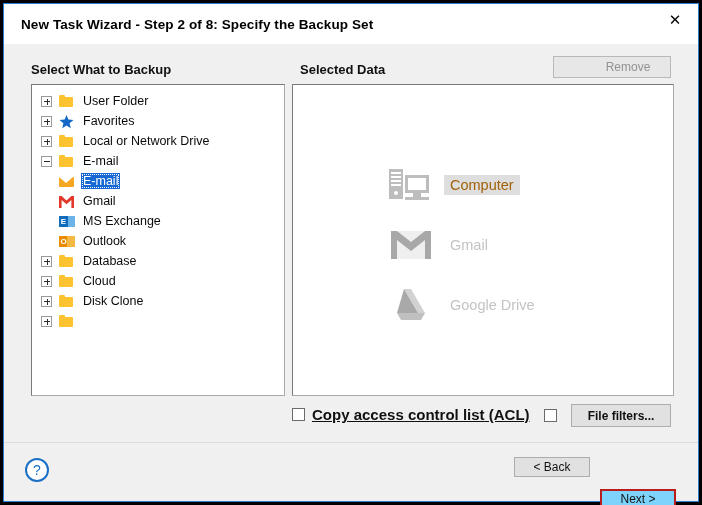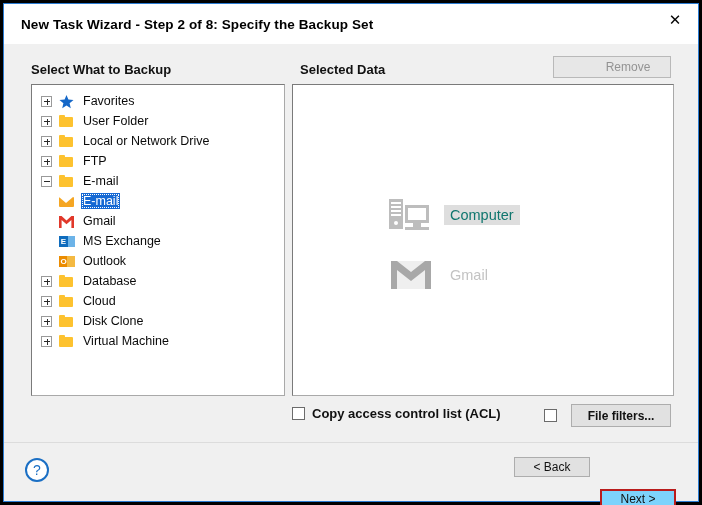--- a/index.html
+++ b/index.html
@@ -103,30 +103,30 @@
     font-size:12px;display:flex;align-items:center;justify-content:center;box-sizing:border-box;padding-left:32px;
   }
   .watermark{
     position:absolute;left:0;top:0;width:100%;height:100%;
     display:flex;flex-direction:column;align-items:center;justify-content:center;
     padding-top:10px;box-sizing:border-box;
   }
   .wm-row{display:flex;align-items:center;height:60px;width:210px;}
   .wm-ico{width:66px;display:flex;align-items:center;justify-content:center;}
   .wm-text{font-size:14.5px;color:#c3c3c3;padding:2px 6px;}
-  .wm-text.hl{background:#dedede;color:#0f766e;}
+  .wm-text.hl{background:#dedede;color:#a16207;}
   .wm-hint{font-size:13.5px;color:#7d7d7d;margin-top:22px;}
   
   .acl-row{
     position:absolute;left:288px;top:362px;display:flex;align-items:center;
   }
   .cbx{
     width:13px;height:13px;background:#fff;border:1px solid #6b6b6b;box-sizing:border-box;flex:0 0 auto;
   }
-  .acl-label{font-size:13px;color:#111;margin-left:7px;font-weight:600;}
+  .acl-label{font-size:15px;color:#111;margin-left:7px;font-weight:600;text-decoration:underline;}
   .filters-row{position:absolute;right:27px;top:360px;display:flex;align-items:center;border-radius:7px;}
   .filters-btn{
     width:100px;height:23px;background:#e1e1e1;border:1px solid #adadad;
     font-size:12px;font-weight:700;color:#111;display:flex;align-items:center;justify-content:center;
     margin-left:14px;box-sizing:border-box;
   }
   
   .footer{
     flex:0 0 auto;height:58px;background:#f0f0f0;border-top:1px solid #dcdcdc;position:relative;
   }
@@ -150,43 +150,38 @@
 
   <div class="content">
 
     <div class="label-heading" style="left:27px;top:18px;">Select What to Backup</div>
     <div class="label-heading" style="left:296px;top:18px;">Selected Data</div>
 
     <div class="remove-btn">Remove</div>
 
     <div class="tree-box">
       <div class="tree" id="tree-root">
+          <div class="node">
+            <span class="exp plus"></span>
+            <span class="ico ico-folder"></span>
+            <span class="lbl">User Folder</span>
+          </div>
           <div class="node">
             <span class="exp plus"></span>
             <span class="ico ico-star">
               <svg width="15" height="14" viewBox="0 0 15 14">
                 <path d="M7.5 0 L9.4 4.6 L14.5 5 L10.6 8.3 L11.8 13.2 L7.5 10.5 L3.2 13.2 L4.4 8.3 L0.5 5 L5.6 4.6 Z" fill="#1668c8"></path>
               </svg>
             </span>
             <span class="lbl">Favorites</span>
           </div>
           <div class="node">
             <span class="exp plus"></span>
             <span class="ico ico-folder"></span>
-            <span class="lbl">User Folder</span>
-          </div>
-          <div class="node">
-            <span class="exp plus"></span>
-            <span class="ico ico-folder"></span>
             <span class="lbl">Local or Network Drive</span>
-          </div>
-          <div class="node">
-            <span class="exp plus"></span>
-            <span class="ico ico-folder"></span>
-            <span class="lbl">FTP</span>
           </div>
           <div class="node">
             <span class="exp"></span>
             <span class="ico ico-folder"></span>
             <span class="lbl">E-mail</span>
           </div>
           <div class="node child selected">
             <span class="ico ico-envelope"></span>
             <span class="lbl">E-mail</span>
           </div>
@@ -223,21 +218,20 @@
             <span class="lbl">Cloud</span>
           </div>
           <div class="node">
             <span class="exp plus"></span>
             <span class="ico ico-folder"></span>
             <span class="lbl">Disk Clone</span>
           </div>
           <div class="node">
             <span class="exp plus"></span>
             <span class="ico ico-folder"></span>
-            <span class="lbl">Virtual Machine</span>
           </div>
         </div>
     </div>
 
     <div class="data-box">
       <div class="watermark">
 
         <div class="wm-row">
           <div class="wm-ico">
             <svg width="48" height="40" viewBox="0 0 48 40">
@@ -259,20 +253,30 @@
         <div class="wm-row">
           <div class="wm-ico">
             <svg width="44" height="34" viewBox="0 0 44 34">
               <rect x="2" y="3" width="40" height="28" fill="#efefef"></rect>
               <path d="M2 3 L2 31 L8 31 L8 12 L22 23 L36 12 L36 31 L42 31 L42 3 L36 3 L22 14 L8 3 Z" fill="#a8a8a8"></path>
             </svg>
           </div>
           <div class="wm-text">Gmail</div>
         </div>
 
+        <div class="wm-row">
+          <div class="wm-ico">
+            <svg width="44" height="40" viewBox="0 0 44 40">
+              <path d="M22 4 L36 28 L29 28 L15 4 Z" fill="#d2d2d2"></path>
+              <path d="M15 4 L29 28 L22 28 L8 28 Z" fill="#a9a9a9"></path>
+              <path d="M8 28 L36 28 L32 35 L12 35 Z" fill="#c0c0c0"></path>
+            </svg>
+          </div>
+          <div class="wm-text">Google Drive</div>
+        </div>
 
       </div>
 
     </div>
 
     <div class="acl-row">
       <div class="cbx"></div>
       <div class="acl-label">Copy access control list (ACL)</div>
     </div>
 

